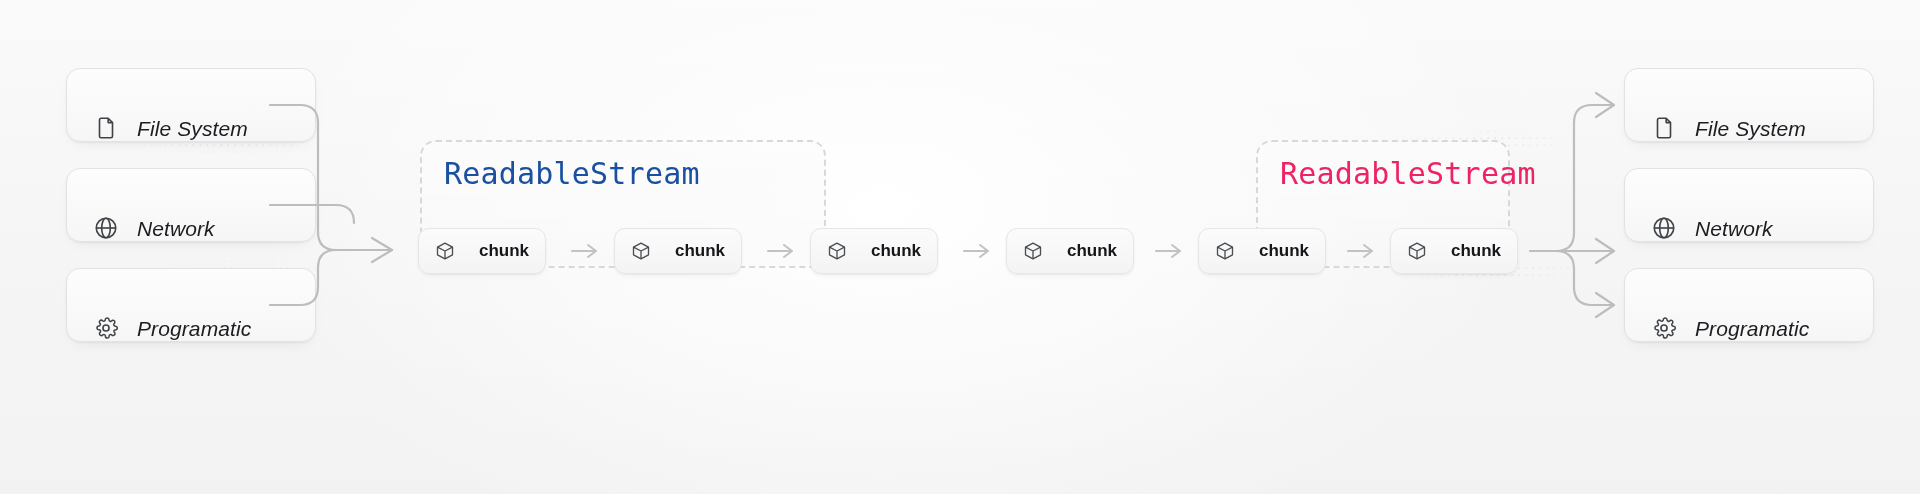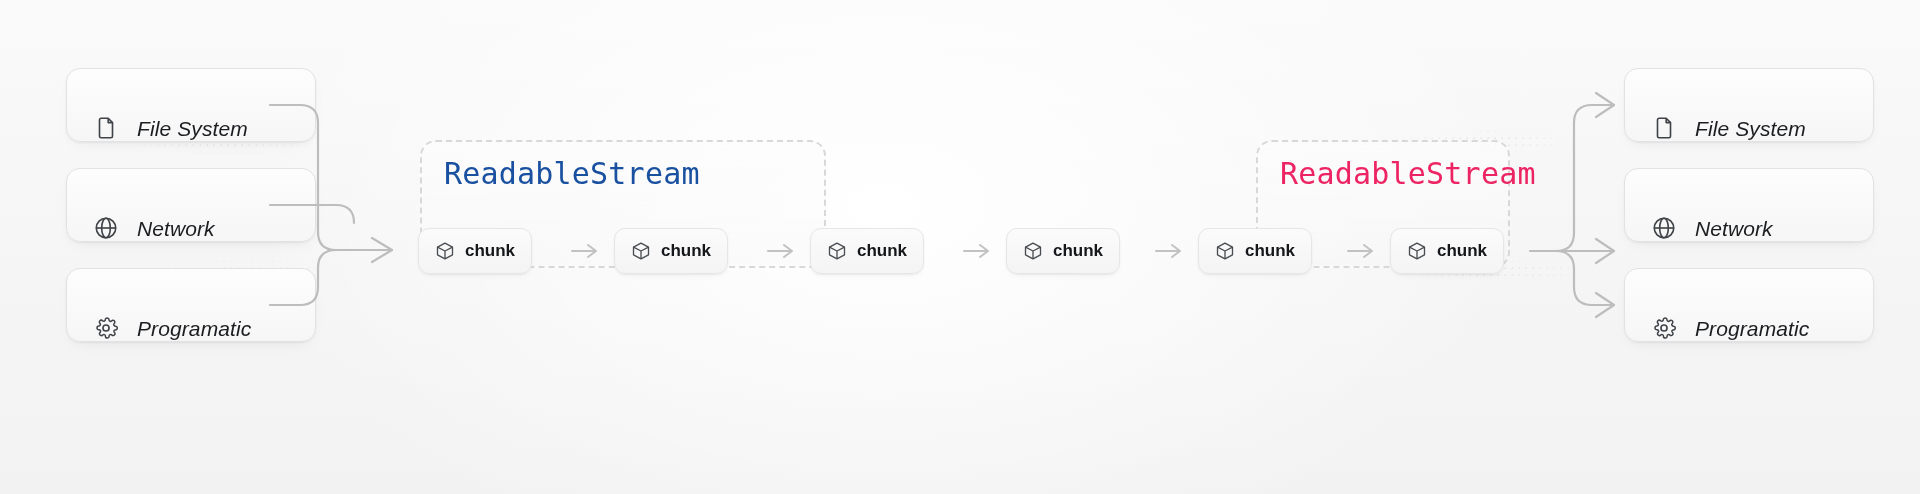--- a/index.html
+++ b/index.html
@@ -50,21 +50,21 @@
   .stream-sec .sec-label{
     position:absolute;left:22px;top:14px;
     font-family:"DejaVu Sans Mono","Liberation Mono",monospace;
     font-size:30px;letter-spacing:.2px;white-space:nowrap;
   }
 
   
   .chunk{
     position:absolute;
     top:228px;height:46px;
-    display:flex;align-items:center;gap:10px;
+    display:flex;align-items:center;gap:24px;
     padding:0 16px;
     background:linear-gradient(180deg,#fbfbfb 0%,#f4f4f4 100%);
     border:1px solid #e6e6e6;
     border-radius:11px;
     box-shadow:0 1px 2px rgba(16,24,40,.05),0 4px 10px -6px rgba(16,24,40,.10);
     box-sizing:border-box;
   }
   .chunk .cube{width:20px;height:20px;flex:0 0 20px;display:block;color:#4a4e52;}
   .chunk .chunk-label{
     font-size:17px;font-weight:bold;color:#15171a;white-space:nowrap;

